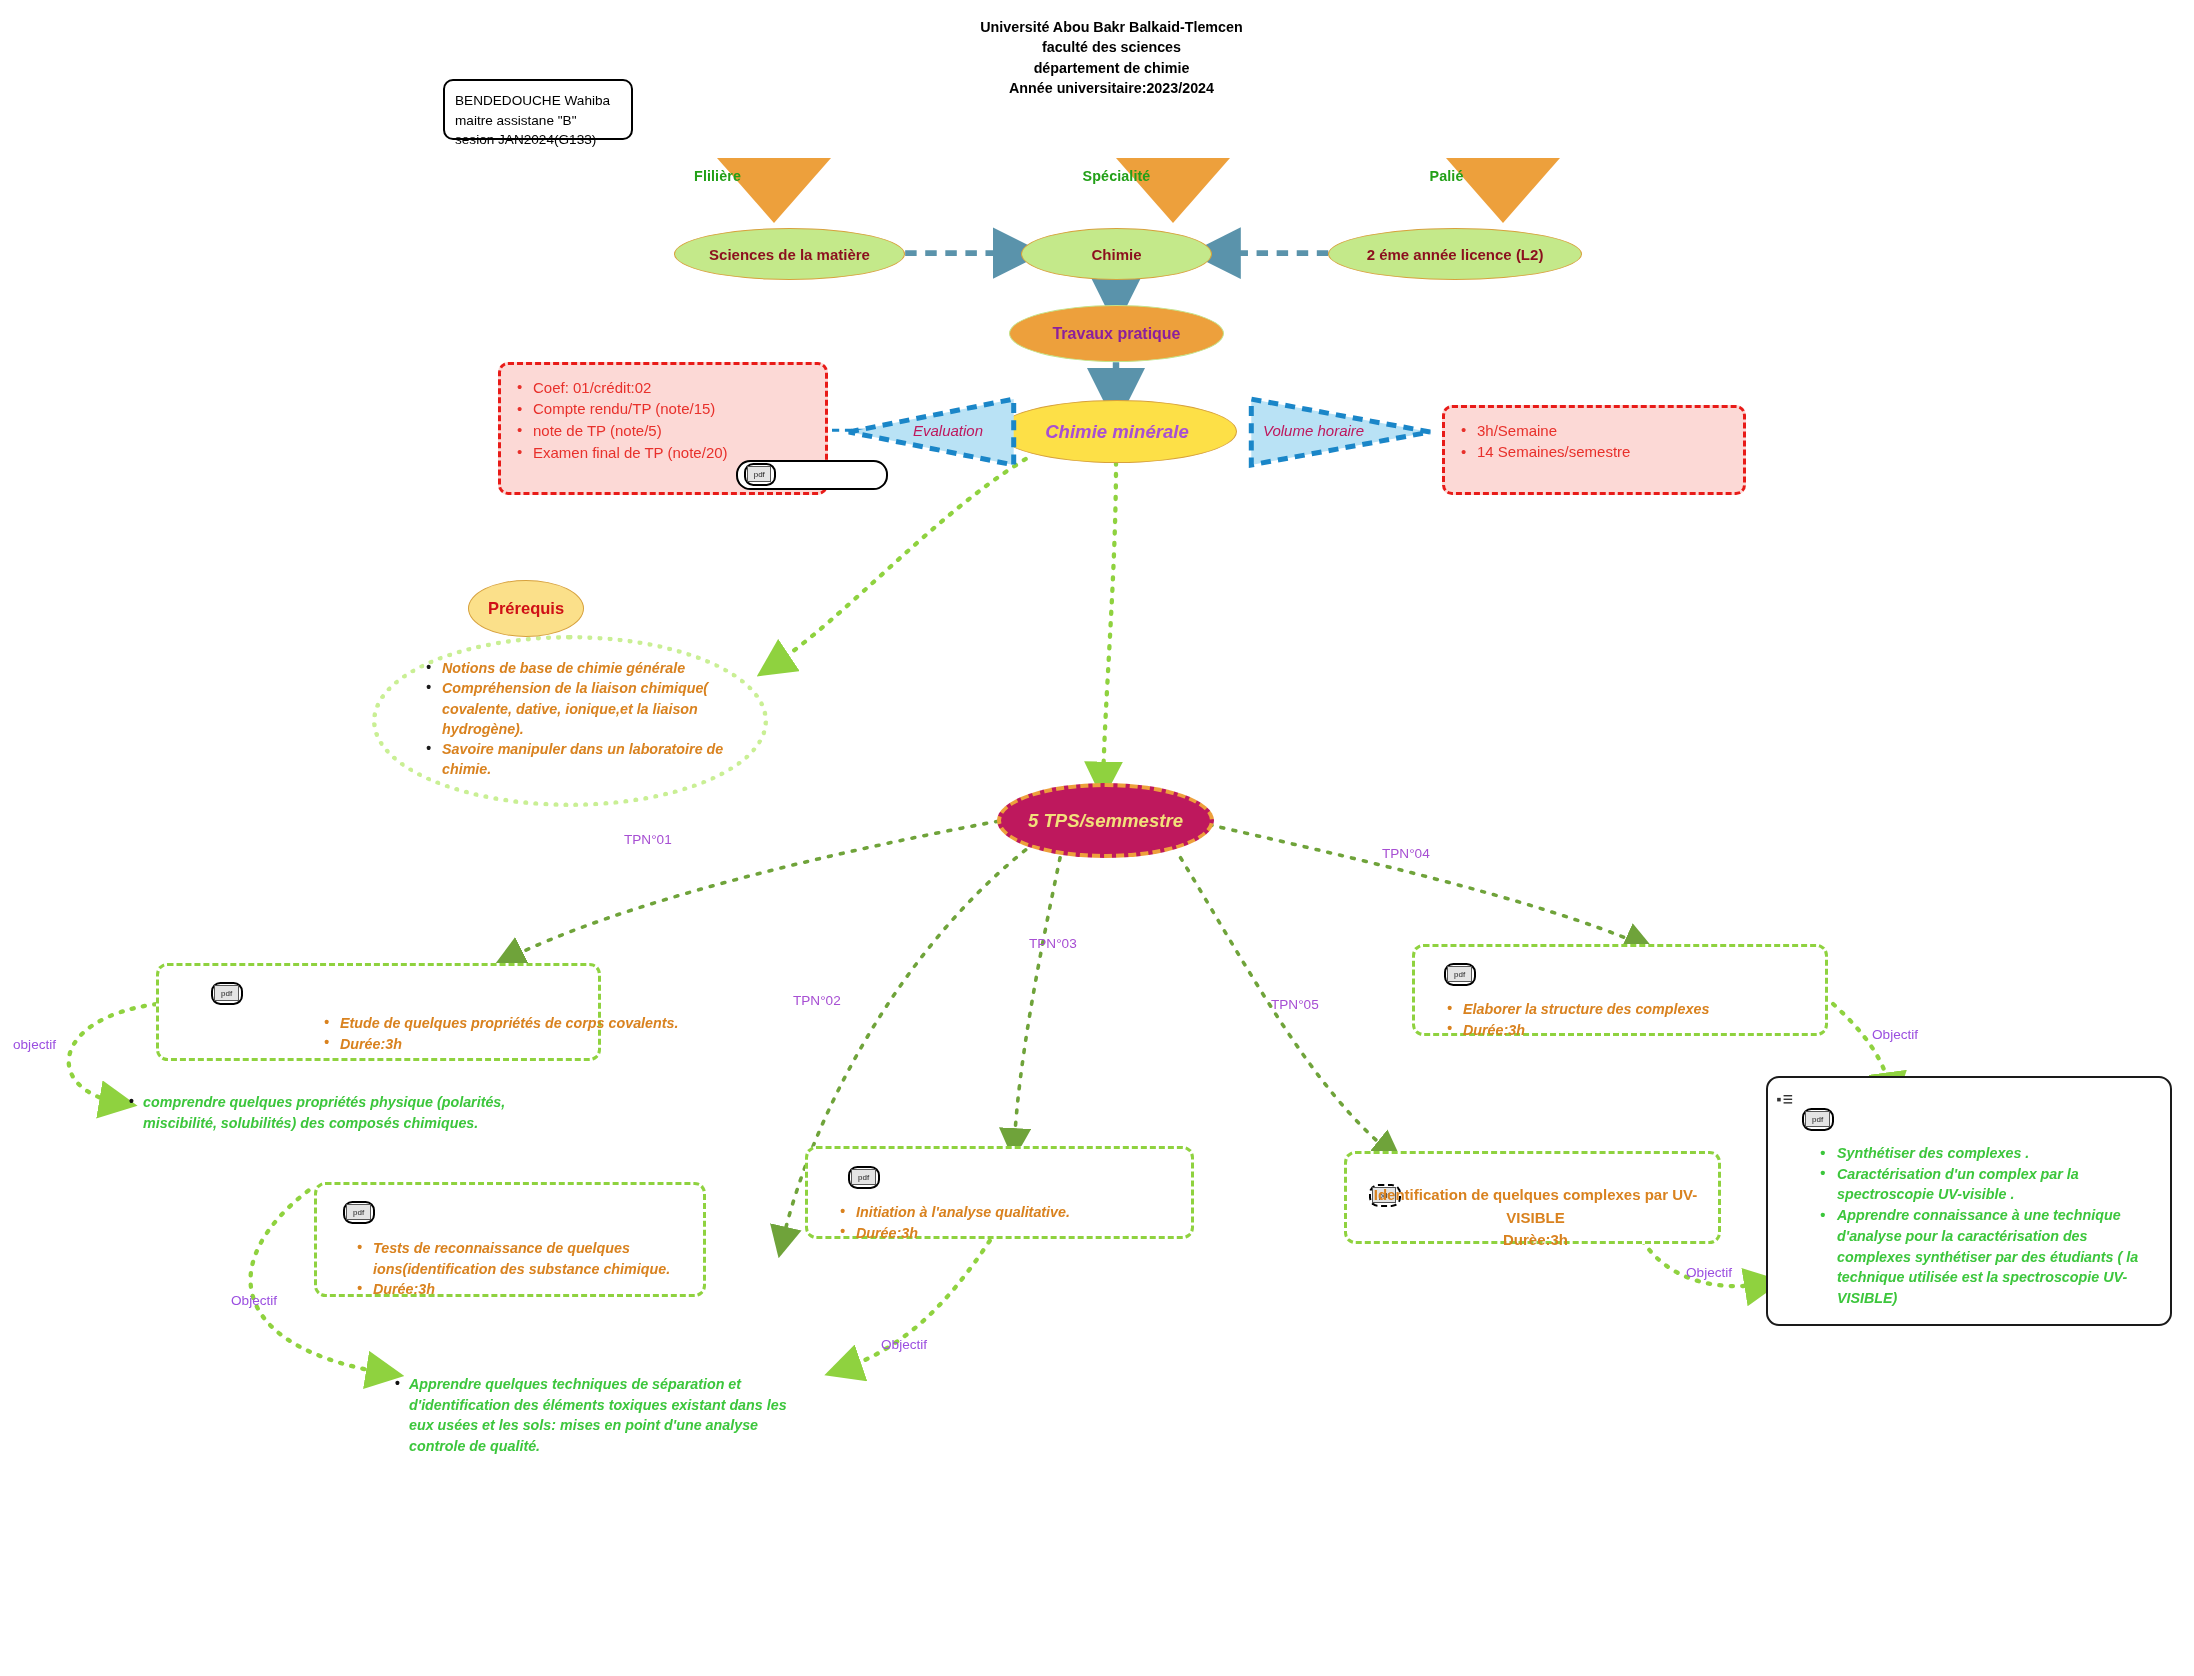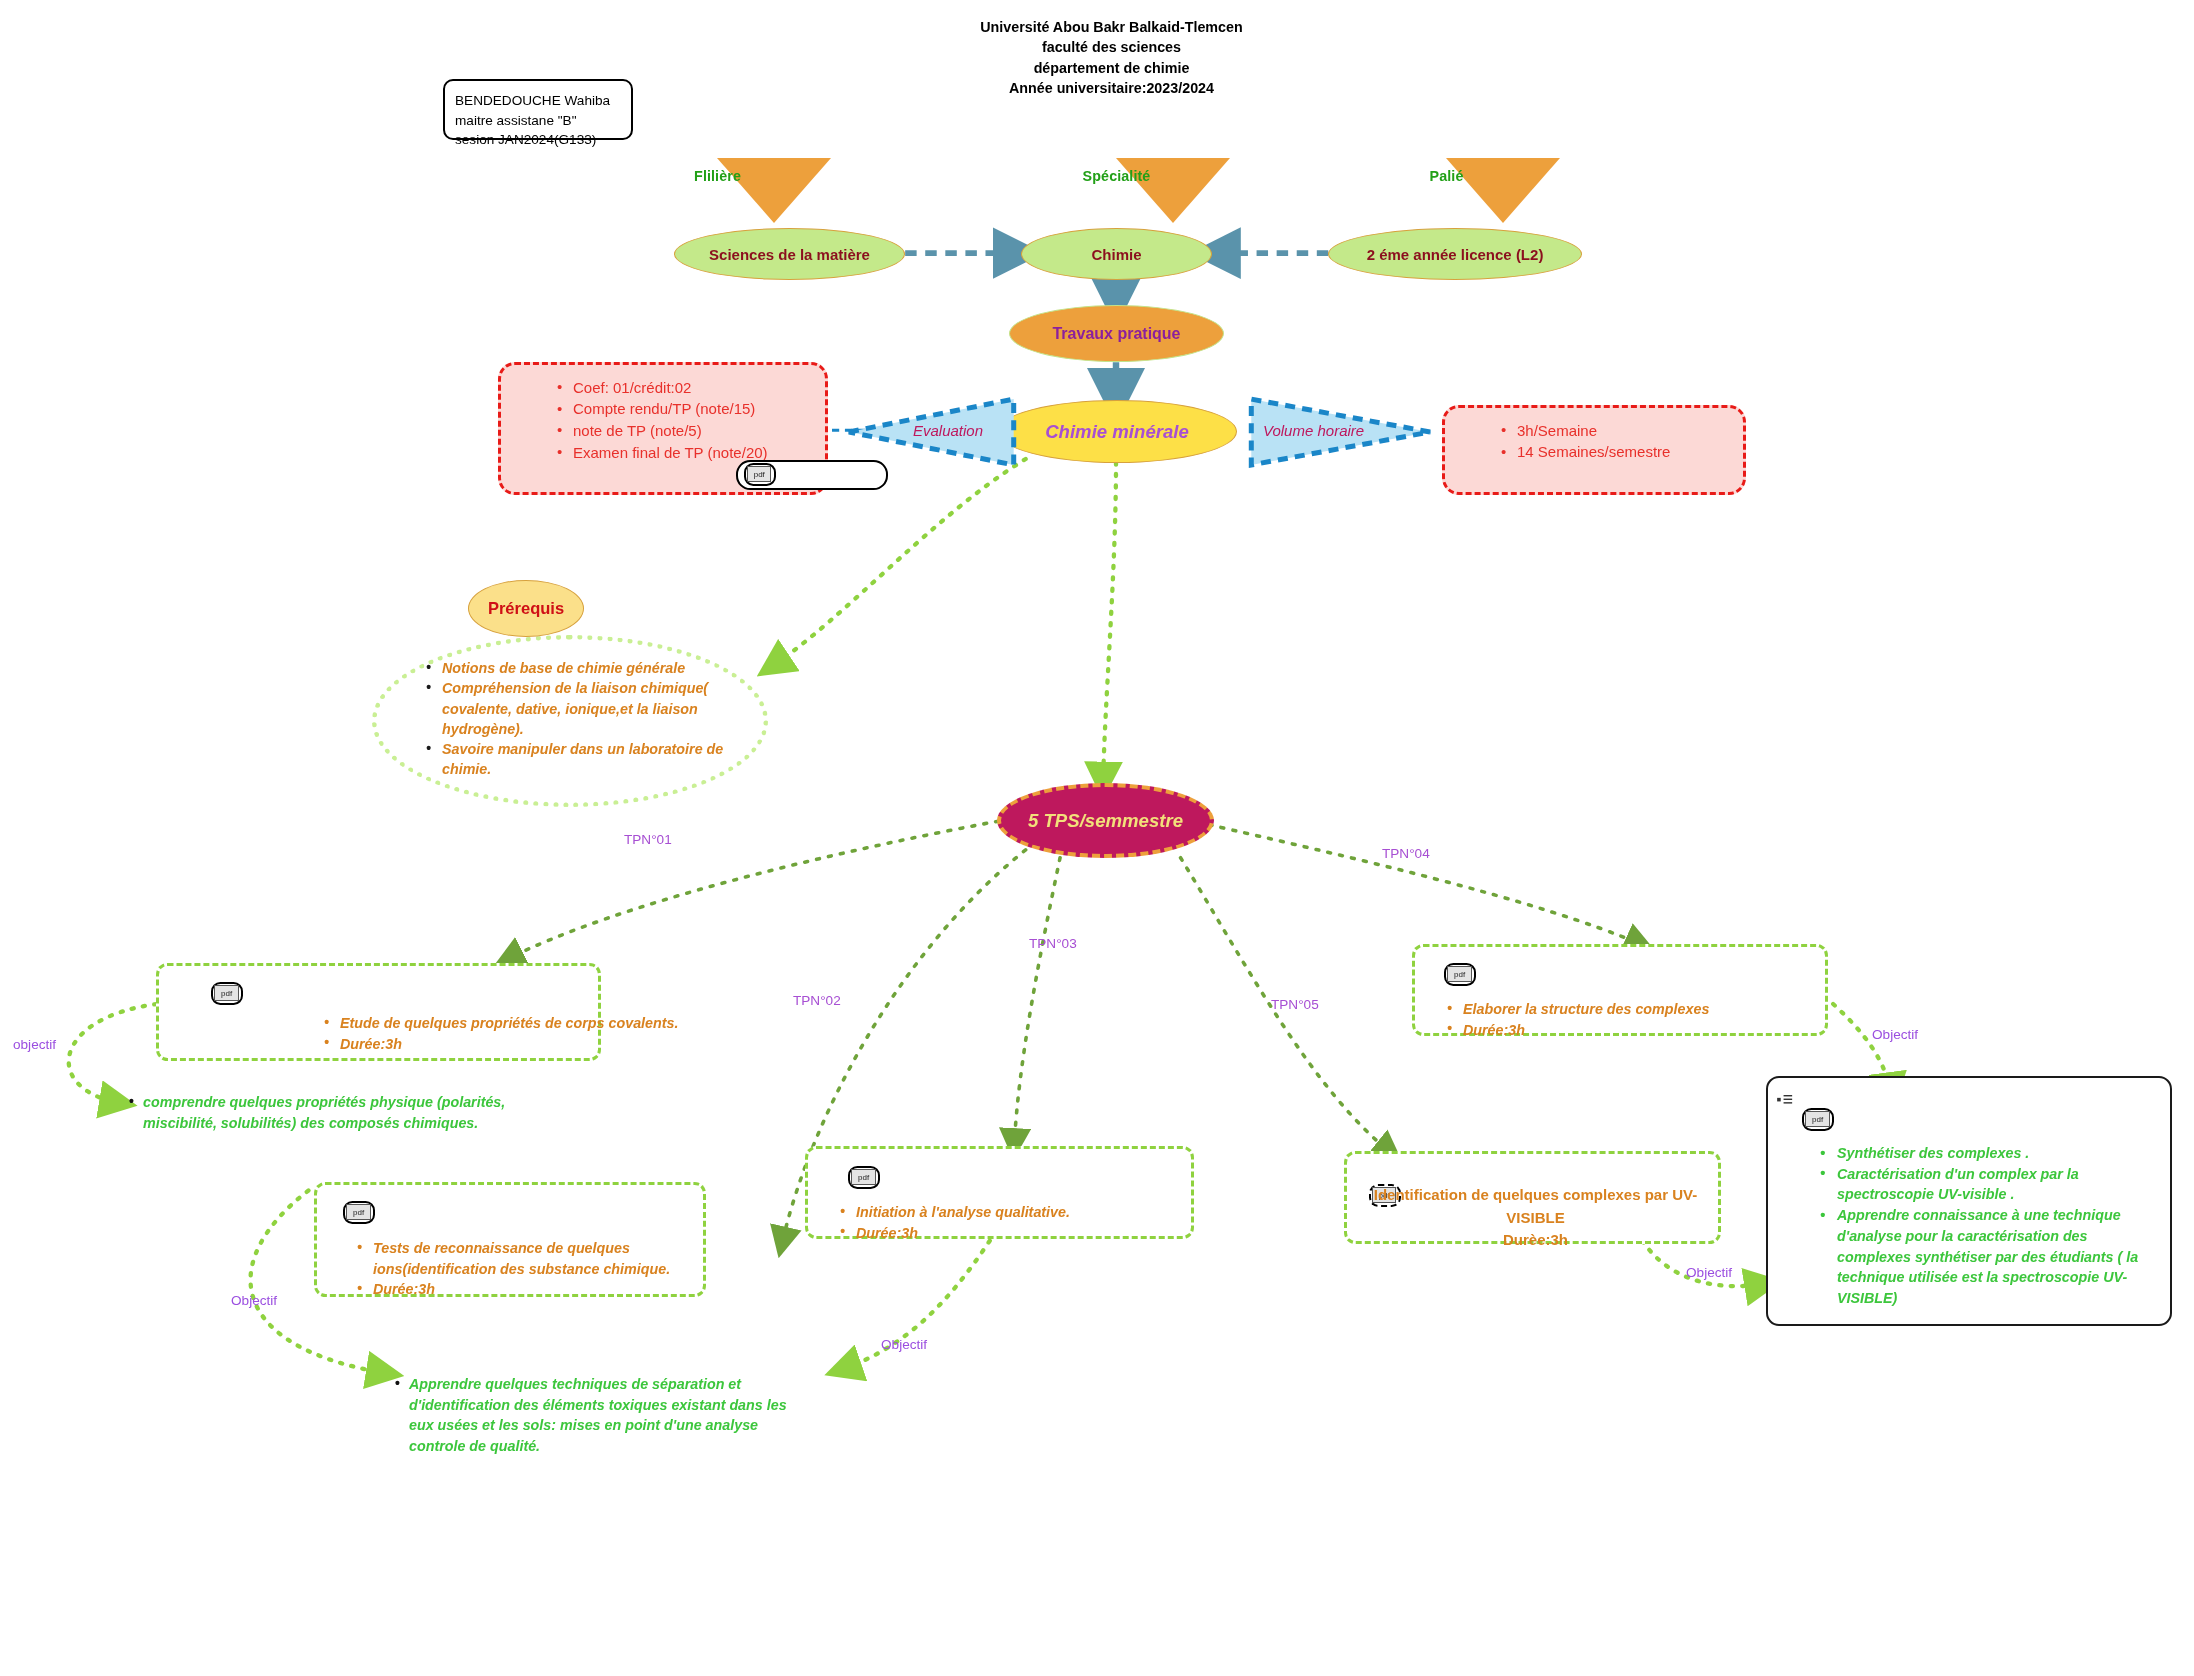--- a/index.html
+++ b/index.html
@@ -41,21 +41,21 @@
        color:#cf1016;font-size:16.5px;font-weight:bold;}
 
   
   .kite{position:absolute;}
   .kite svg{display:block;}
   .kite-label{position:absolute;font-size:15px;font-weight:normal;font-style:italic;
        color:#be185d;white-space:nowrap;}
 
   
   .redbox{position:absolute;background:#fcd9d6;border:3.6px dashed #e81b18;
-       border-radius:17px;box-sizing:border-box;padding-left:40px;}
+       border-radius:10px;box-sizing:border-box;}
   .redbox ul{margin:0;padding:11.5px 0 0 32px;list-style:none;}
   .redbox li{color:#e8302b;font-size:15px;line-height:1.45;position:relative;}
   .redbox li:before{content:"\2022";position:absolute;left:-16px;top:-0.7px;
        color:#e8302b;font-size:15px;}
 
   
   .prereq-ell{position:absolute;border:5.7px dotted #c9ef94;border-radius:50%;
        box-sizing:border-box;background:#fff;}
   .prereq-list{position:absolute;list-style:none;margin:0;padding:0;}
   .prereq-list li{position:relative;color:#d9821f;font-size:14.3px;font-weight:bold;

